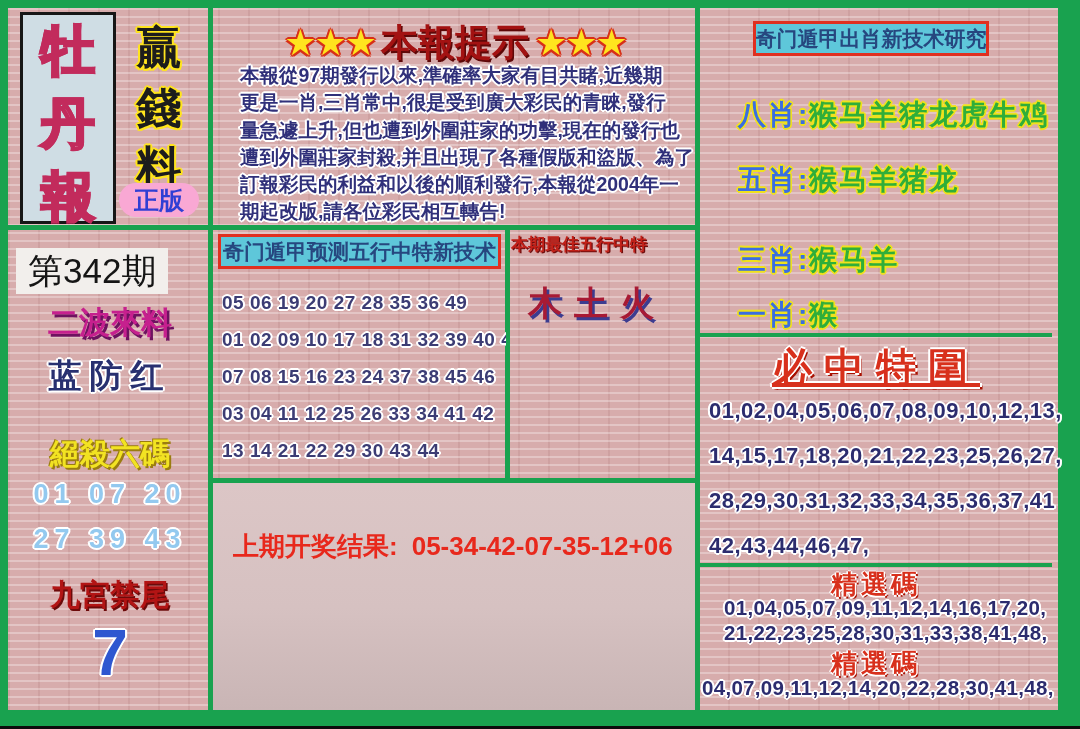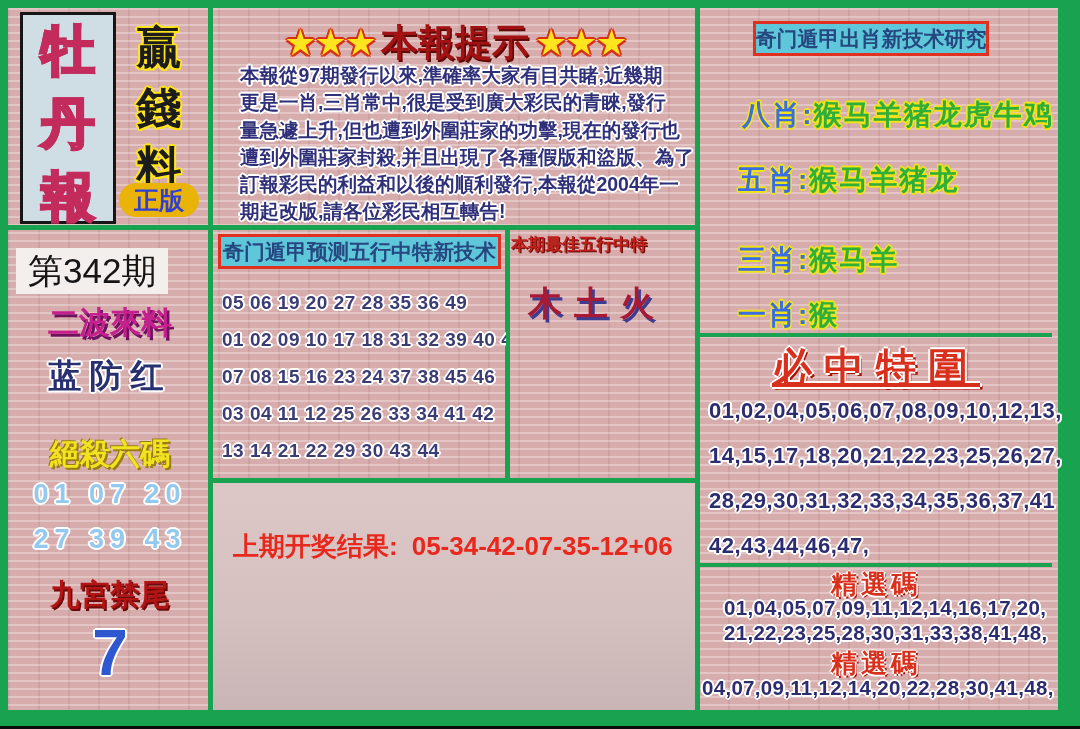--- a/index.html
+++ b/index.html
@@ -20,21 +20,21 @@
   .bold{font-weight:bold;}
 
   
   .masthead{left:20px;top:12px;width:90px;height:206px;background:#cfdde4;border:3px solid #161616;
     display:flex;flex-direction:column;align-items:center;justify-content:space-around;}
   .masthead span{font-size:54px;font-weight:bold;color:#fff;-webkit-text-stroke:2.5px #c22b5c;
     text-shadow:1px 1px 0 #c22b5c,-1px -1px 0 #c22b5c,1px -1px 0 #c22b5c,-1px 1px 0 #c22b5c;}
   .subtitle{left:124px;top:18px;width:70px;height:180px;display:flex;flex-direction:column;align-items:center;justify-content:space-between;}
   .subtitle span{font-size:45px;font-weight:bold;color:#1c1c1c;
     text-shadow:2px 0 0 #ffe41e,-2px 0 0 #ffe41e,0 2px 0 #ffe41e,0 -2px 0 #ffe41e,1.5px 1.5px 0 #ffe41e,-1.5px -1.5px 0 #ffe41e,1.5px -1.5px 0 #ffe41e,-1.5px 1.5px 0 #ffe41e;}
-  .badge{left:119px;top:183px;width:80px;height:34px;background:#eab308;border-radius:17px;
+  .badge{left:119px;top:183px;width:80px;height:34px;background:#f9a8d4;border-radius:17px;
     display:flex;align-items:center;justify-content:center;color:#2f3fd4;font-size:25px;font-weight:bold;}
 
   .issue{left:16px;top:248px;width:152px;height:46px;background:#f2efec;color:#151515;
     font-size:35px;display:flex;align-items:center;padding-left:12px;box-sizing:border-box;}
   .wave-title{left:18px;top:302px;width:184px;font-size:31px;color:#c6208e;text-shadow:2.5px 2.5px 0 #6e1260;}
   .wave-value{left:18px;top:354px;width:184px;font-size:33px;color:#283070;letter-spacing:8px;}
   .kill-title{left:18px;top:434px;width:184px;font-size:30px;color:#f2e322;text-shadow:2px 2px 0 #9a7c10,-1px -1px 0 #9a7c10;}
   .kill-nums{left:18px;top:0;width:184px;font-size:27px;color:#93c9ef;letter-spacing:6px;}
   .tail-title{left:18px;top:575px;width:184px;font-size:30px;color:#b21414;text-shadow:1.5px 1.5px 0 #6c0a0a;}
   .tail-value{left:18px;top:616px;width:184px;font-size:64px;color:#2e57d0;}
@@ -137,21 +137,21 @@
   </div>
 
   <div class="abs bestwx-hd">本期最佳五行中特</div>
   <div class="abs bestwx-val">木土火</div>
 
   <div class="abs result">
     <span>上期开奖结果:</span><span class="val">05-34-42-07-35-12+06</span>
   </div>
 
   <div class="abs cyanbox" style="left:753px;top:21px;width:236px;height:35px;font-size:21px;">奇门遁甲出肖新技术研究</div>
-  <div class="abs zline oy" style="top:96px;text-align:center;">
+  <div class="abs zline oy" style="top:96px;">
     <span class="zlabel">八肖:</span><span class="zval">猴马羊猪龙虎牛鸡</span>
   </div>
   <div class="abs zline oy" style="top:161px;">
     <span class="zlabel">五肖:</span><span class="zval">猴马羊猪龙</span>
   </div>
   <div class="abs zline oy" style="top:241px;">
     <span class="zlabel">三肖:</span><span class="zval">猴马羊</span>
   </div>
   <div class="abs zline oy" style="top:296px;">
     <span class="zlabel">一肖:</span><span class="zval">猴</span>

